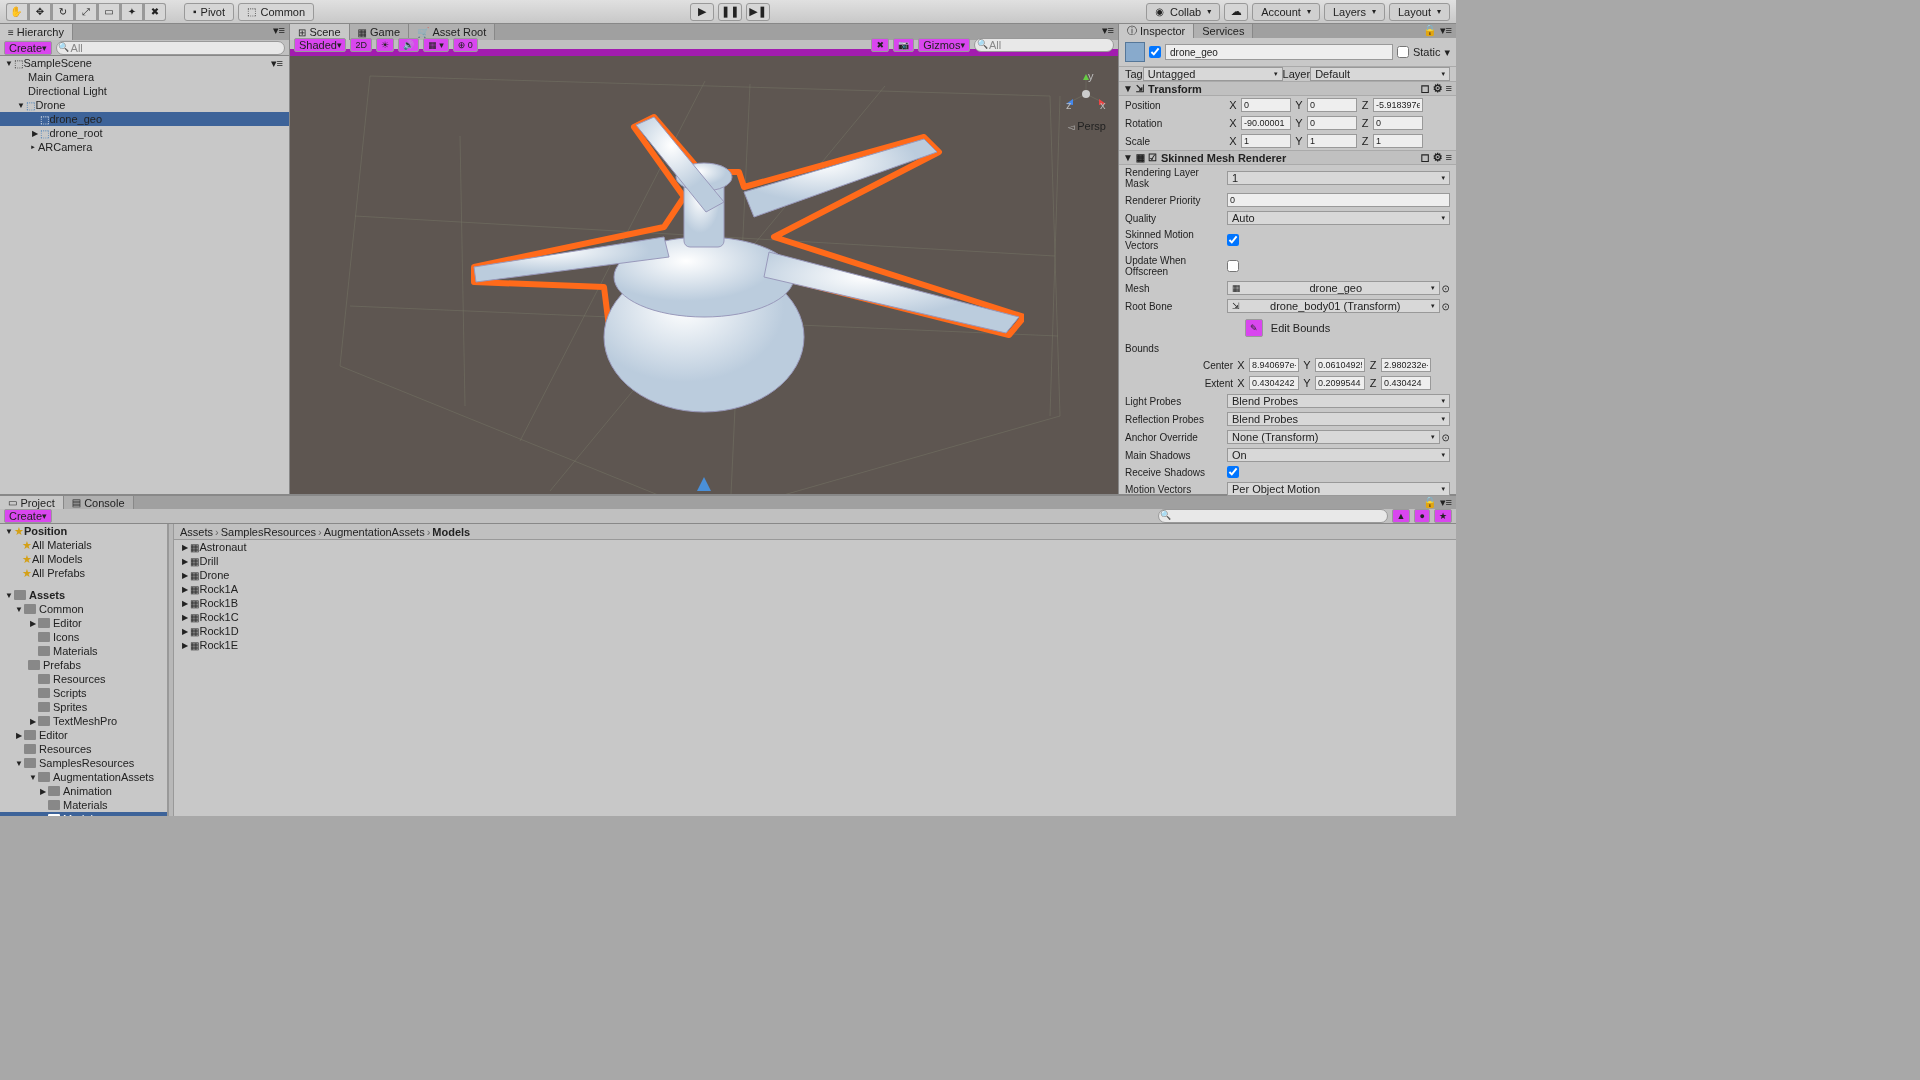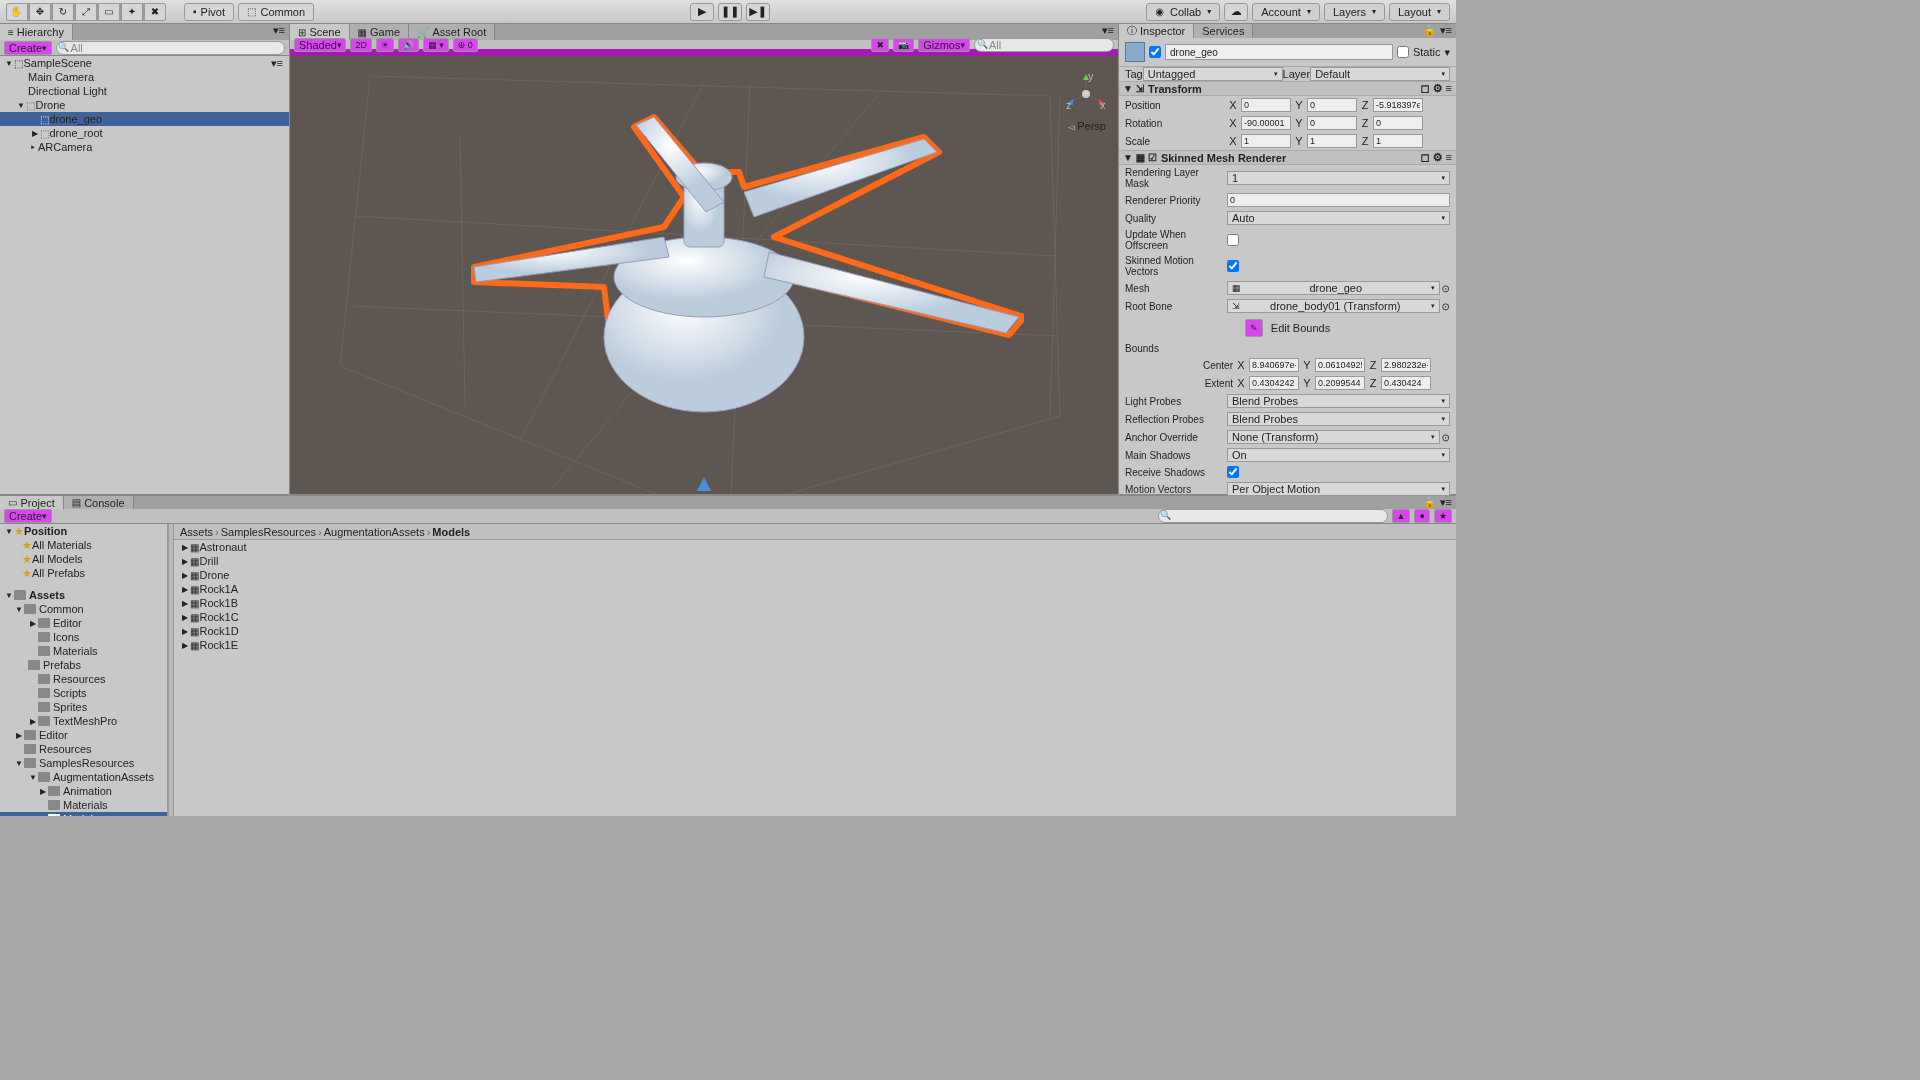--- a/index.html
+++ b/index.html
@@ -284,26 +284,26 @@
         <span class="xyz-label">Renderer Priority</span>
         <input class="num-field wide" value="0" style="">
       </div>
     <div class="xyz-row">
         <span class="xyz-label">Quality</span>
         <div class="insp-drop">
           <span>Auto</span>
         </div>
       </div>
     <div class="xyz-row">
+        <span class="xyz-label">Skinned Motion Vectors</span>
+        <input type="checkbox" class="check" checked="" style="">
+      </div>
+    <div class="xyz-row">
         <span class="xyz-label">Update When Offscreen</span>
         <input type="checkbox" class="check" style="">
-      </div>
-    <div class="xyz-row">
-        <span class="xyz-label">Skinned Motion Vectors</span>
-        <input type="checkbox" class="check" checked="" style="">
       </div>
     <div class="xyz-row"><span class="xyz-label">Mesh</span><div class="insp-drop">▦ <span>drone_geo</span></div> ⊙</div>
     <div class="xyz-row"><span class="xyz-label">Root Bone</span><div class="insp-drop">⇲ <span>drone_body01 (Transform)</span></div> ⊙</div>
     <div class="xyz-row" style="justify-content:center;gap:8px;padding:4px 0;">
         <span class="mini-btn" style="width:18px;height:18px;justify-content:center">✎</span>
         <span>Edit Bounds</span>
       </div>
     <div class="xyz-row">
         <span class="xyz-label">Bounds</span>
       </div>

